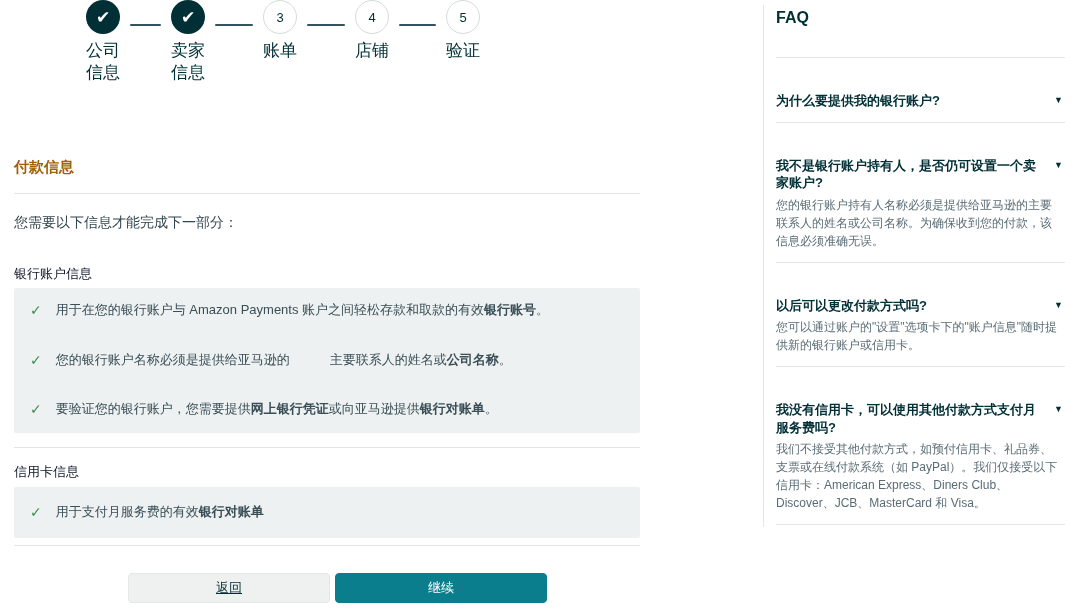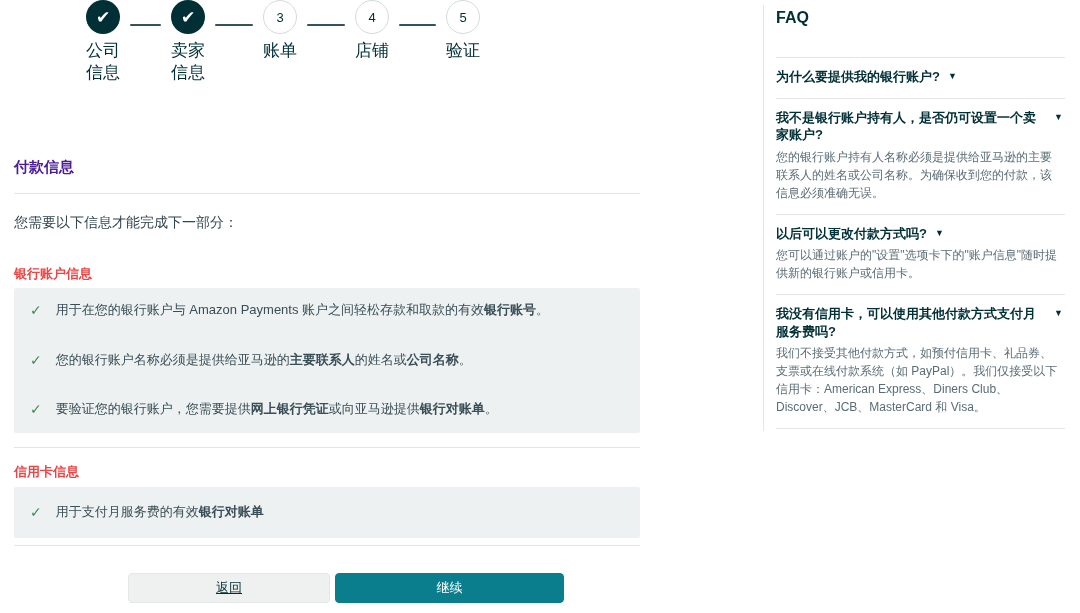--- a/index.html
+++ b/index.html
@@ -10,47 +10,47 @@
   .stepper{position:absolute;left:0;top:8;width:520px;height:70px;}
   .step{position:absolute;top:0;width:64px;display:flex;flex-direction:column;align-items:center;}
   .circle{width:34px;height:34px;border-radius:50%;display:flex;align-items:center;justify-content:center;box-sizing:border-box;}
   .circle.complete{background:#002f36;color:#fff;font-size:17px;font-weight:700;}
   .circle.upcoming{background:#fff;border:1px solid #d5dbdb;color:#002f36;font-size:13px;}
   .step-label{margin-top:6px;font-size:17px;line-height:1.3;text-align:left;color:#002f36;white-space:pre-line;}
   .connector{position:absolute;top:24px;height:2px;background:#33545e;border-radius:1px;}
 
   
   .main{position:absolute;left:14px;top:150px;width:626px;}
-  .main-title{position:absolute;top:8px;left:0;font-size:15px;font-weight:700;color:#4c1d95;}
+  .main-title{position:absolute;top:8px;left:0;font-size:15px;font-weight:700;color:#a16207;}
   .hr{position:absolute;left:0;width:626px;border-top:1px solid #e3e6e6;height:0;}
   .hr1{top:43px;} .hr2{top:297px;} .hr3{top:395px;}
   .intro{position:absolute;top:64px;left:0;font-size:14px;color:#33454e;}
-  .section-label{position:absolute;left:0;font-size:13px;font-weight:700;color:#ef4444;text-align:right;}
+  .section-label{position:absolute;left:0;font-size:13px;font-weight:400;color:#0f172a;text-align:right;}
   .lbl1{top:115px;} .lbl2{top:313px;}
   .graybox{position:absolute;left:0;width:626px;background:#eef1f1;border-radius:2px;box-sizing:border-box;
            display:flex;flex-direction:column;justify-content:space-between;padding:13px 16px;}
   .box1{top:138px;height:145px;}
   .box2{top:337px;height:51px;justify-content:center;}
   .check-row{display:flex;align-items:flex-start;font-size:13px;color:#3a4e57;line-height:1.4;}
   .check-mark{color:#3e8e4f;font-weight:700;font-size:14px;margin-right:14px;flex:0 0 auto;}
 
   .btn-row{position:absolute;top:423px;left:0;width:626px;height:30px;}
   .btn{position:absolute;height:30px;display:flex;align-items:center;justify-content:center;
        font-size:13px;border-radius:4px;cursor:pointer;box-sizing:border-box;}
   .btn-back{left:114px;width:202px;background:#eff1f1;border:1px solid #e4e7e7;color:#002f36;}
   .btn-back span{text-decoration:underline;}
-  .btn-continue{left:321px;width:229px;background:#0a7e8c;color:#fff;border:1px solid #0a7e8c;}
+  .btn-continue{left:321px;width:212px;background:#0a7e8c;color:#fff;border:1px solid #0a7e8c;}
 
   
   .faq{position:absolute;left:763px;top:5px;width:302px;border-left:1px solid #e3e6e6;
        padding:4px 0 2px 12px;box-sizing:border-box;}
   .faq-title{font-size:16px;font-weight:700;color:#002f36;padding-bottom:30px;border-bottom:1px solid #e3e6e6;}
   .faq-item{padding:10px 2px 12px 0;border-bottom:1px solid #e3e6e6;}
-  .faq-q{display:flex;align-items:flex-start;font-size:13px;font-weight:700;
-         color:#002f36;line-height:1.35;cursor:pointer;}
+  .faq-q{display:flex;align-items:flex-start;justify-content:space-between;font-size:13px;font-weight:700;
+         color:#002f36;line-height:1.35;cursor:pointer;margin-top:24px;}
   .faq-caret{font-size:9px;color:#002f36;margin-left:8px;flex:0 0 auto;padding-top:2px;}
   .faq-a{margin-top:4px;font-size:12px;color:#5a6c75;line-height:1.5;}
 </style>
 </head>
 <body>
 
 <div class="page">
 
   <div class="stepper">
       <div class="step" style="left: 71px;">
@@ -87,21 +87,21 @@
     <div class="intro">您需要以下信息才能完成下一部分：</div>
 
     <div class="section-label lbl1">银行账户信息</div>
     <div class="graybox box1">
         <div class="check-row">
           <span class="check-mark">✓</span>
           <span><span>用于在您的银行账户与 Amazon Payments 账户之间轻松存款和取款的有效</span><span style="font-weight: 700;">银行账号</span><span>。</span></span>
         </div>
         <div class="check-row">
           <span class="check-mark">✓</span>
-          <span><span>您的银行账户名称必须是提供给亚马逊的</span><span style="font-weight: 700;">主要联系人</span><span>的姓名或</span><span style="font-weight: 700; text-align: right;">公司名称</span><span>。</span></span>
+          <span><span>您的银行账户名称必须是提供给亚马逊的</span><span style="font-weight: 400; margin-left: 40px;">主要联系人</span><span>的姓名或</span><span style="font-weight: 700; text-align: right;">公司名称</span><span>。</span></span>
         </div>
         <div class="check-row">
           <span class="check-mark">✓</span>
           <span><span>要验证您的银行账户，您需要提供</span><span style="font-weight: 700;">网上银行凭证</span><span>或向亚马逊提供</span><span style="font-weight: 700; text-align: center;">银行对账单</span><span>。</span></span>
         </div>
       </div>
 
     <div class="hr hr2"></div>
 
     <div class="section-label lbl2">信用卡信息</div>

